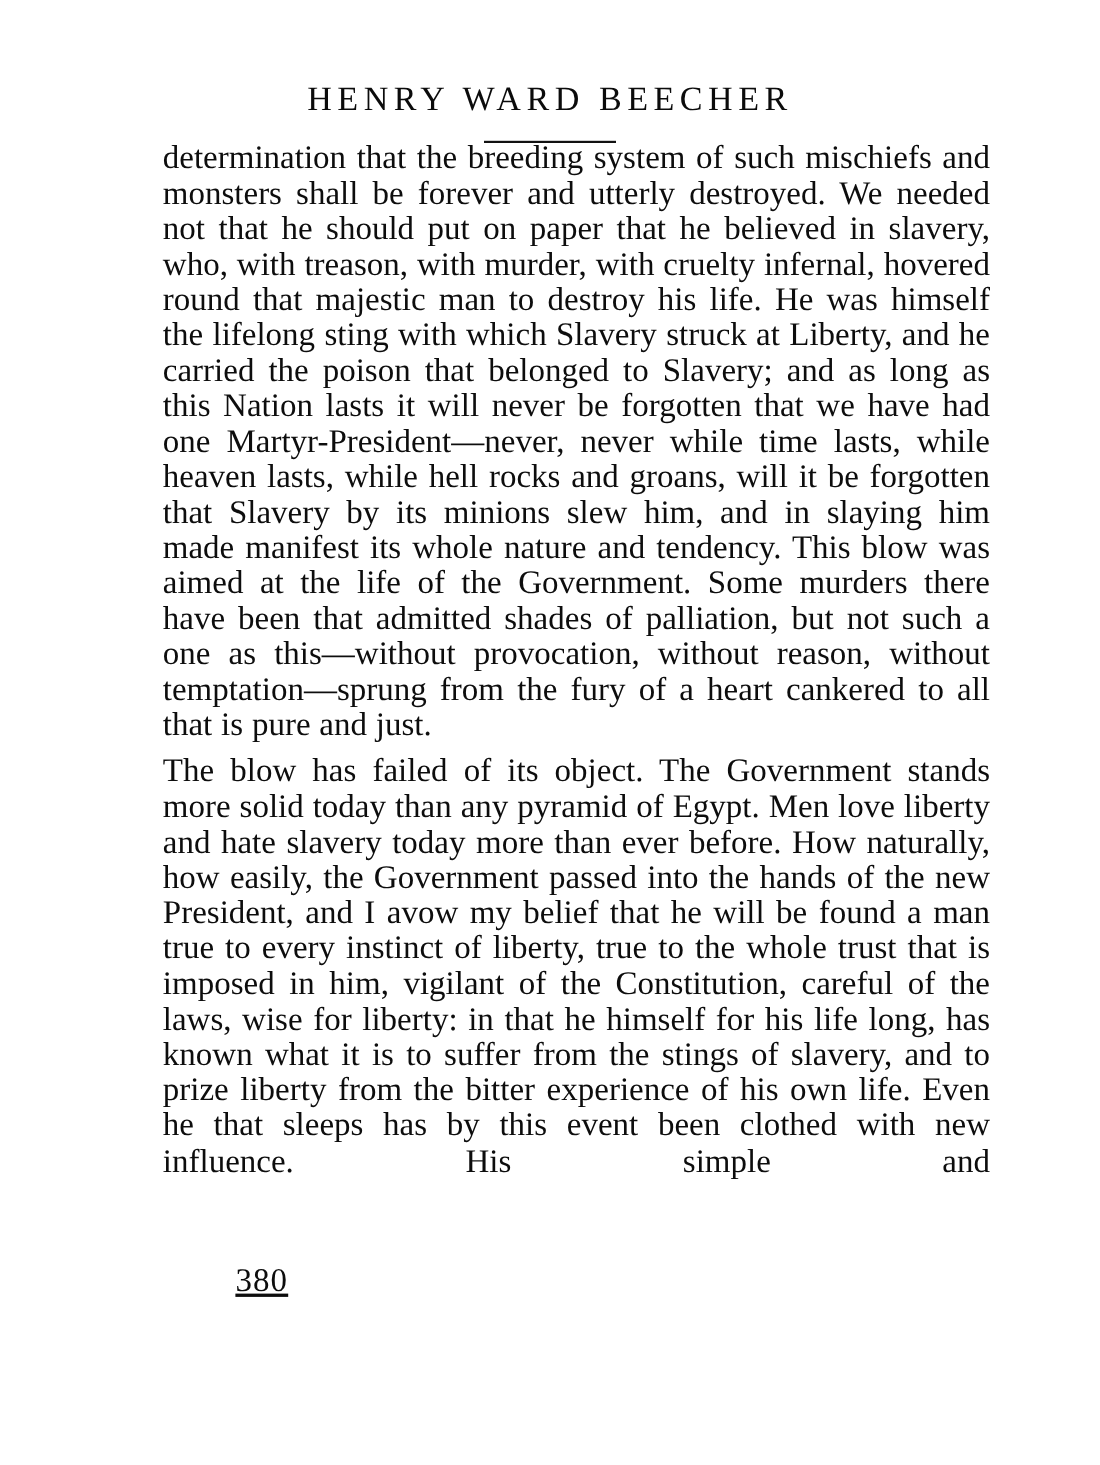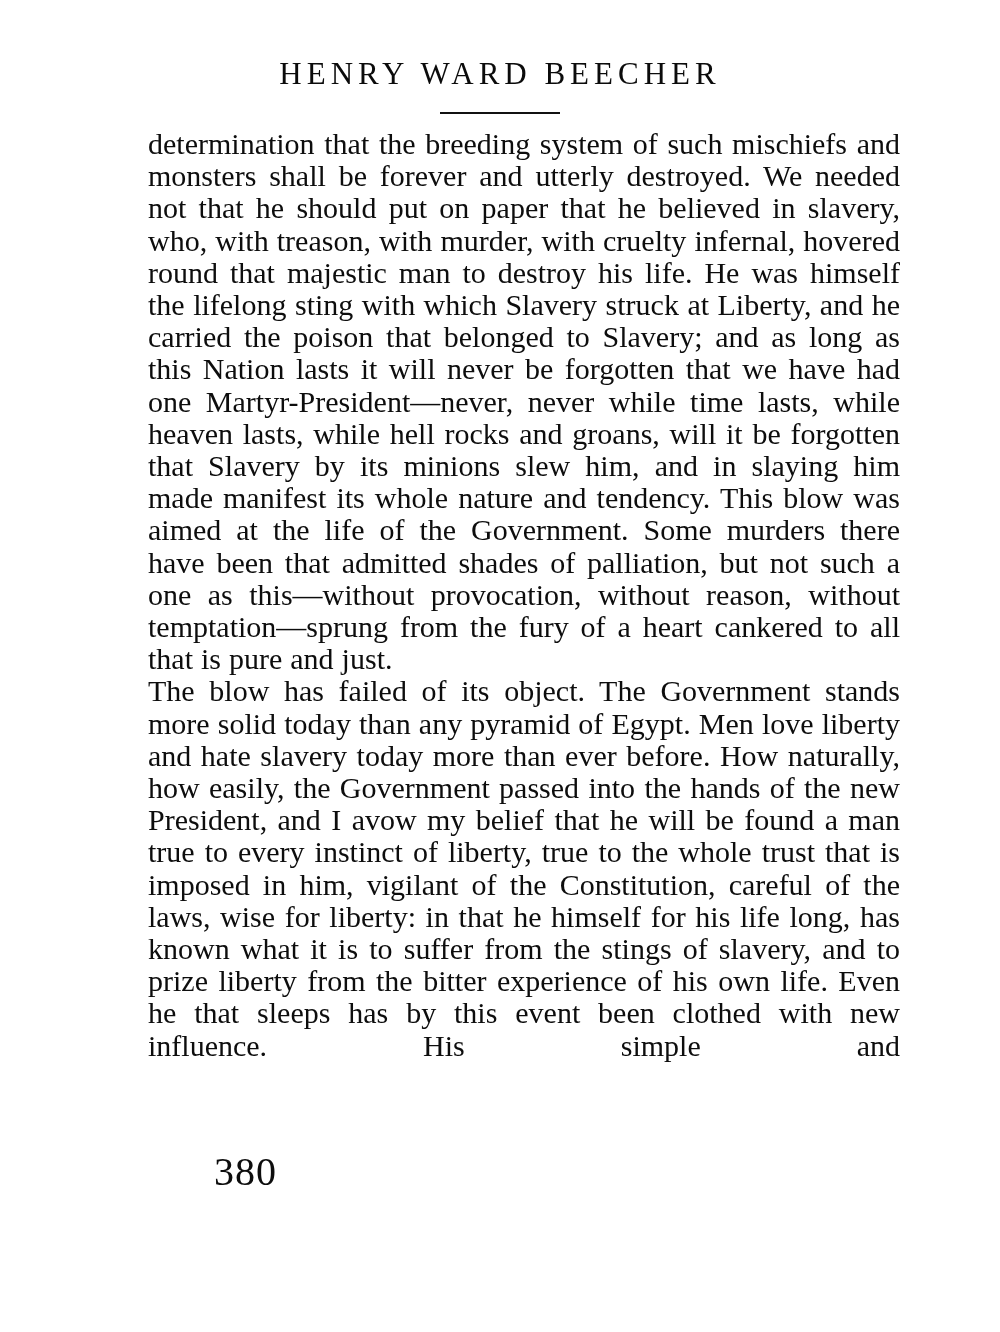--- a/index.html
+++ b/index.html
@@ -20,21 +20,21 @@
     height: 1332px;
     position: relative;
     box-sizing: border-box;
   }
   .running-head {
     text-align: center;
     font-size: 31px;
     letter-spacing: 5px;
     font-weight: 400;
     margin: 0;
-    padding-top: 56px;
+    padding-top: 72px;
     color: #0b0b0b;
     font-family: "Liberation Serif", serif;
   }
   .head-rule {
     width: 120px;
     height: 2px;
     background: #111;
     margin: 20px auto 0 auto;
   }
   .body-block {
@@ -47,37 +47,38 @@
     margin: 0;
     font-size: 30px;
     line-height: 32.2px;
     text-align: justify;
     text-justify: inter-word;
     word-spacing: 0.5px;
     color: #0d0d0d;
     hyphens: none;
   }
   .para + .para {
-    margin-top: 0;
+    margin-top: 10px;
   }
   .para-last {
     text-align: justify;
   }
   .para-last::after {
     content: "";
     display: inline-block;
     width: 100%;
   }
   .folio {
     position: absolute;
     left: 214px;
     top: 1148px;
-    font-size: 40px;
+    font-size: 30px;
     color: #0d0d0d;
     letter-spacing: 1px;
+    text-decoration: underline;
   }
 </style>
 </head>
 <body>
 
 <div class="page">
 
   <div class="running-head">HENRY WARD BEECHER</div>
 
   <div class="head-rule"></div>

